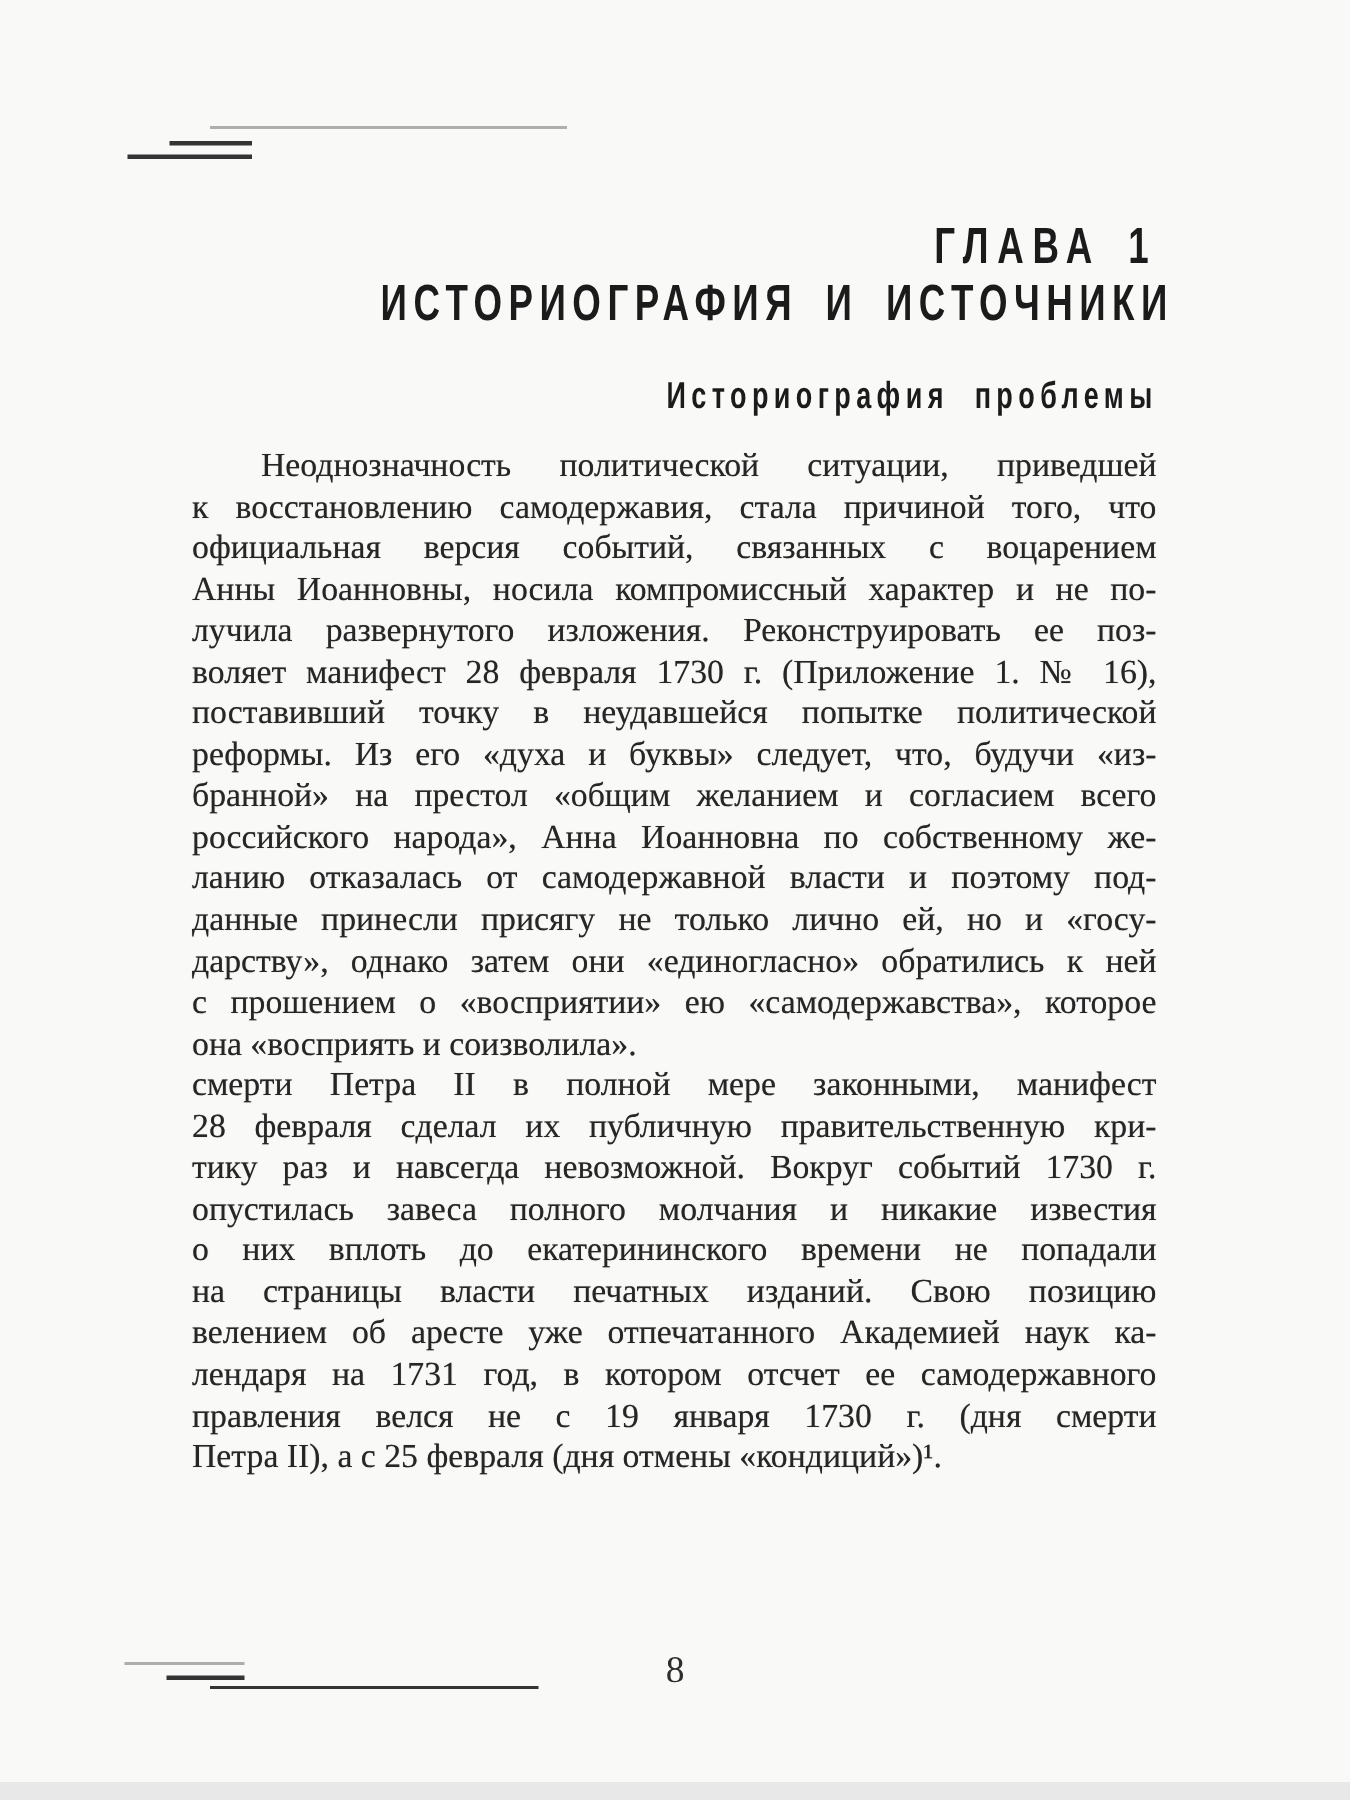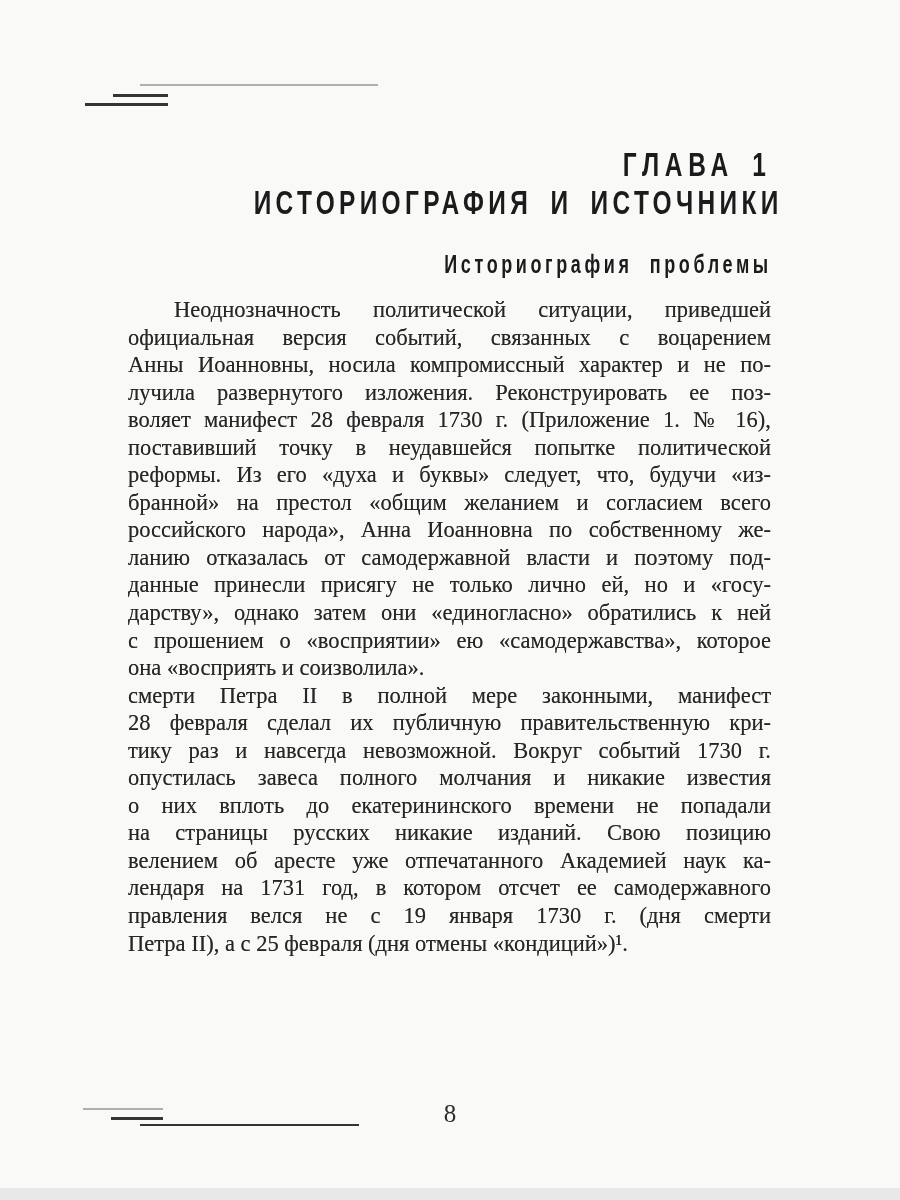--- a/index.html
+++ b/index.html
@@ -97,41 +97,42 @@
   <div class="heading-line" id="chapter-title">
     <span class="squeeze">ИСТОРИОГРАФИЯ И ИСТОЧНИКИ</span>
   </div>
   <div class="heading-line" id="section-subtitle">
     <span class="squeeze">Историография проблемы</span>
   </div>
 
   <div class="body-text">
       <div>
         <div class="line first">Неоднозначность политической ситуации, приведшей</div>
+        <div class="line">к восстановлению самодержавия, стала причиной того, что</div>
         <div class="line">официальная версия событий, связанных с воцарением</div>
         <div class="line">Анны Иоанновны, носила компромиссный характер и не по-</div>
         <div class="line">лучила развернутого изложения. Реконструировать ее поз-</div>
         <div class="line">воляет манифест 28 февраля 1730 г. (Приложение 1. № 16),</div>
         <div class="line">поставивший точку в неудавшейся попытке политической</div>
         <div class="line">реформы. Из его «духа и буквы» следует, что, будучи «из-</div>
         <div class="line">бранной» на престол «общим желанием и согласием всего</div>
         <div class="line">российского народа», Анна Иоанновна по собственному же-</div>
         <div class="line">ланию отказалась от самодержавной власти и поэтому под-</div>
         <div class="line">данные принесли присягу не только лично ей, но и «госу-</div>
         <div class="line">дарству», однако затем они «единогласно» обратились к ней</div>
         <div class="line">с прошением о «восприятии» ею «самодержавства», которое</div>
         <div class="line last">она «восприять и соизволила».</div>
       </div>
       <div>
         <div class="line">смерти Петра II в полной мере законными, манифест</div>
         <div class="line">28 февраля сделал их публичную правительственную кри-</div>
         <div class="line">тику раз и навсегда невозможной. Вокруг событий 1730 г.</div>
         <div class="line">опустилась завеса полного молчания и никакие известия</div>
         <div class="line">о них вплоть до екатерининского времени не попадали</div>
-        <div class="line">на страницы русских никакие изданий. Свою позицию</div>
+        <div class="line">на страницы власти печатных изданий. Свою позицию</div>
         <div class="line">велением об аресте уже отпечатанного Академией наук ка-</div>
         <div class="line">лендаря на 1731 год, в котором отсчет ее самодержавного</div>
         <div class="line">правления велся не с 19 января 1730 г. (дня смерти</div>
         <div class="line last">Петра II), а с 25 февраля (дня отмены «кондиций»)¹.</div>
       </div>
     </div>
 
   <div class="page-number">8</div>
 
   <div class="rule gray" id="orn-bot-gray"></div>

